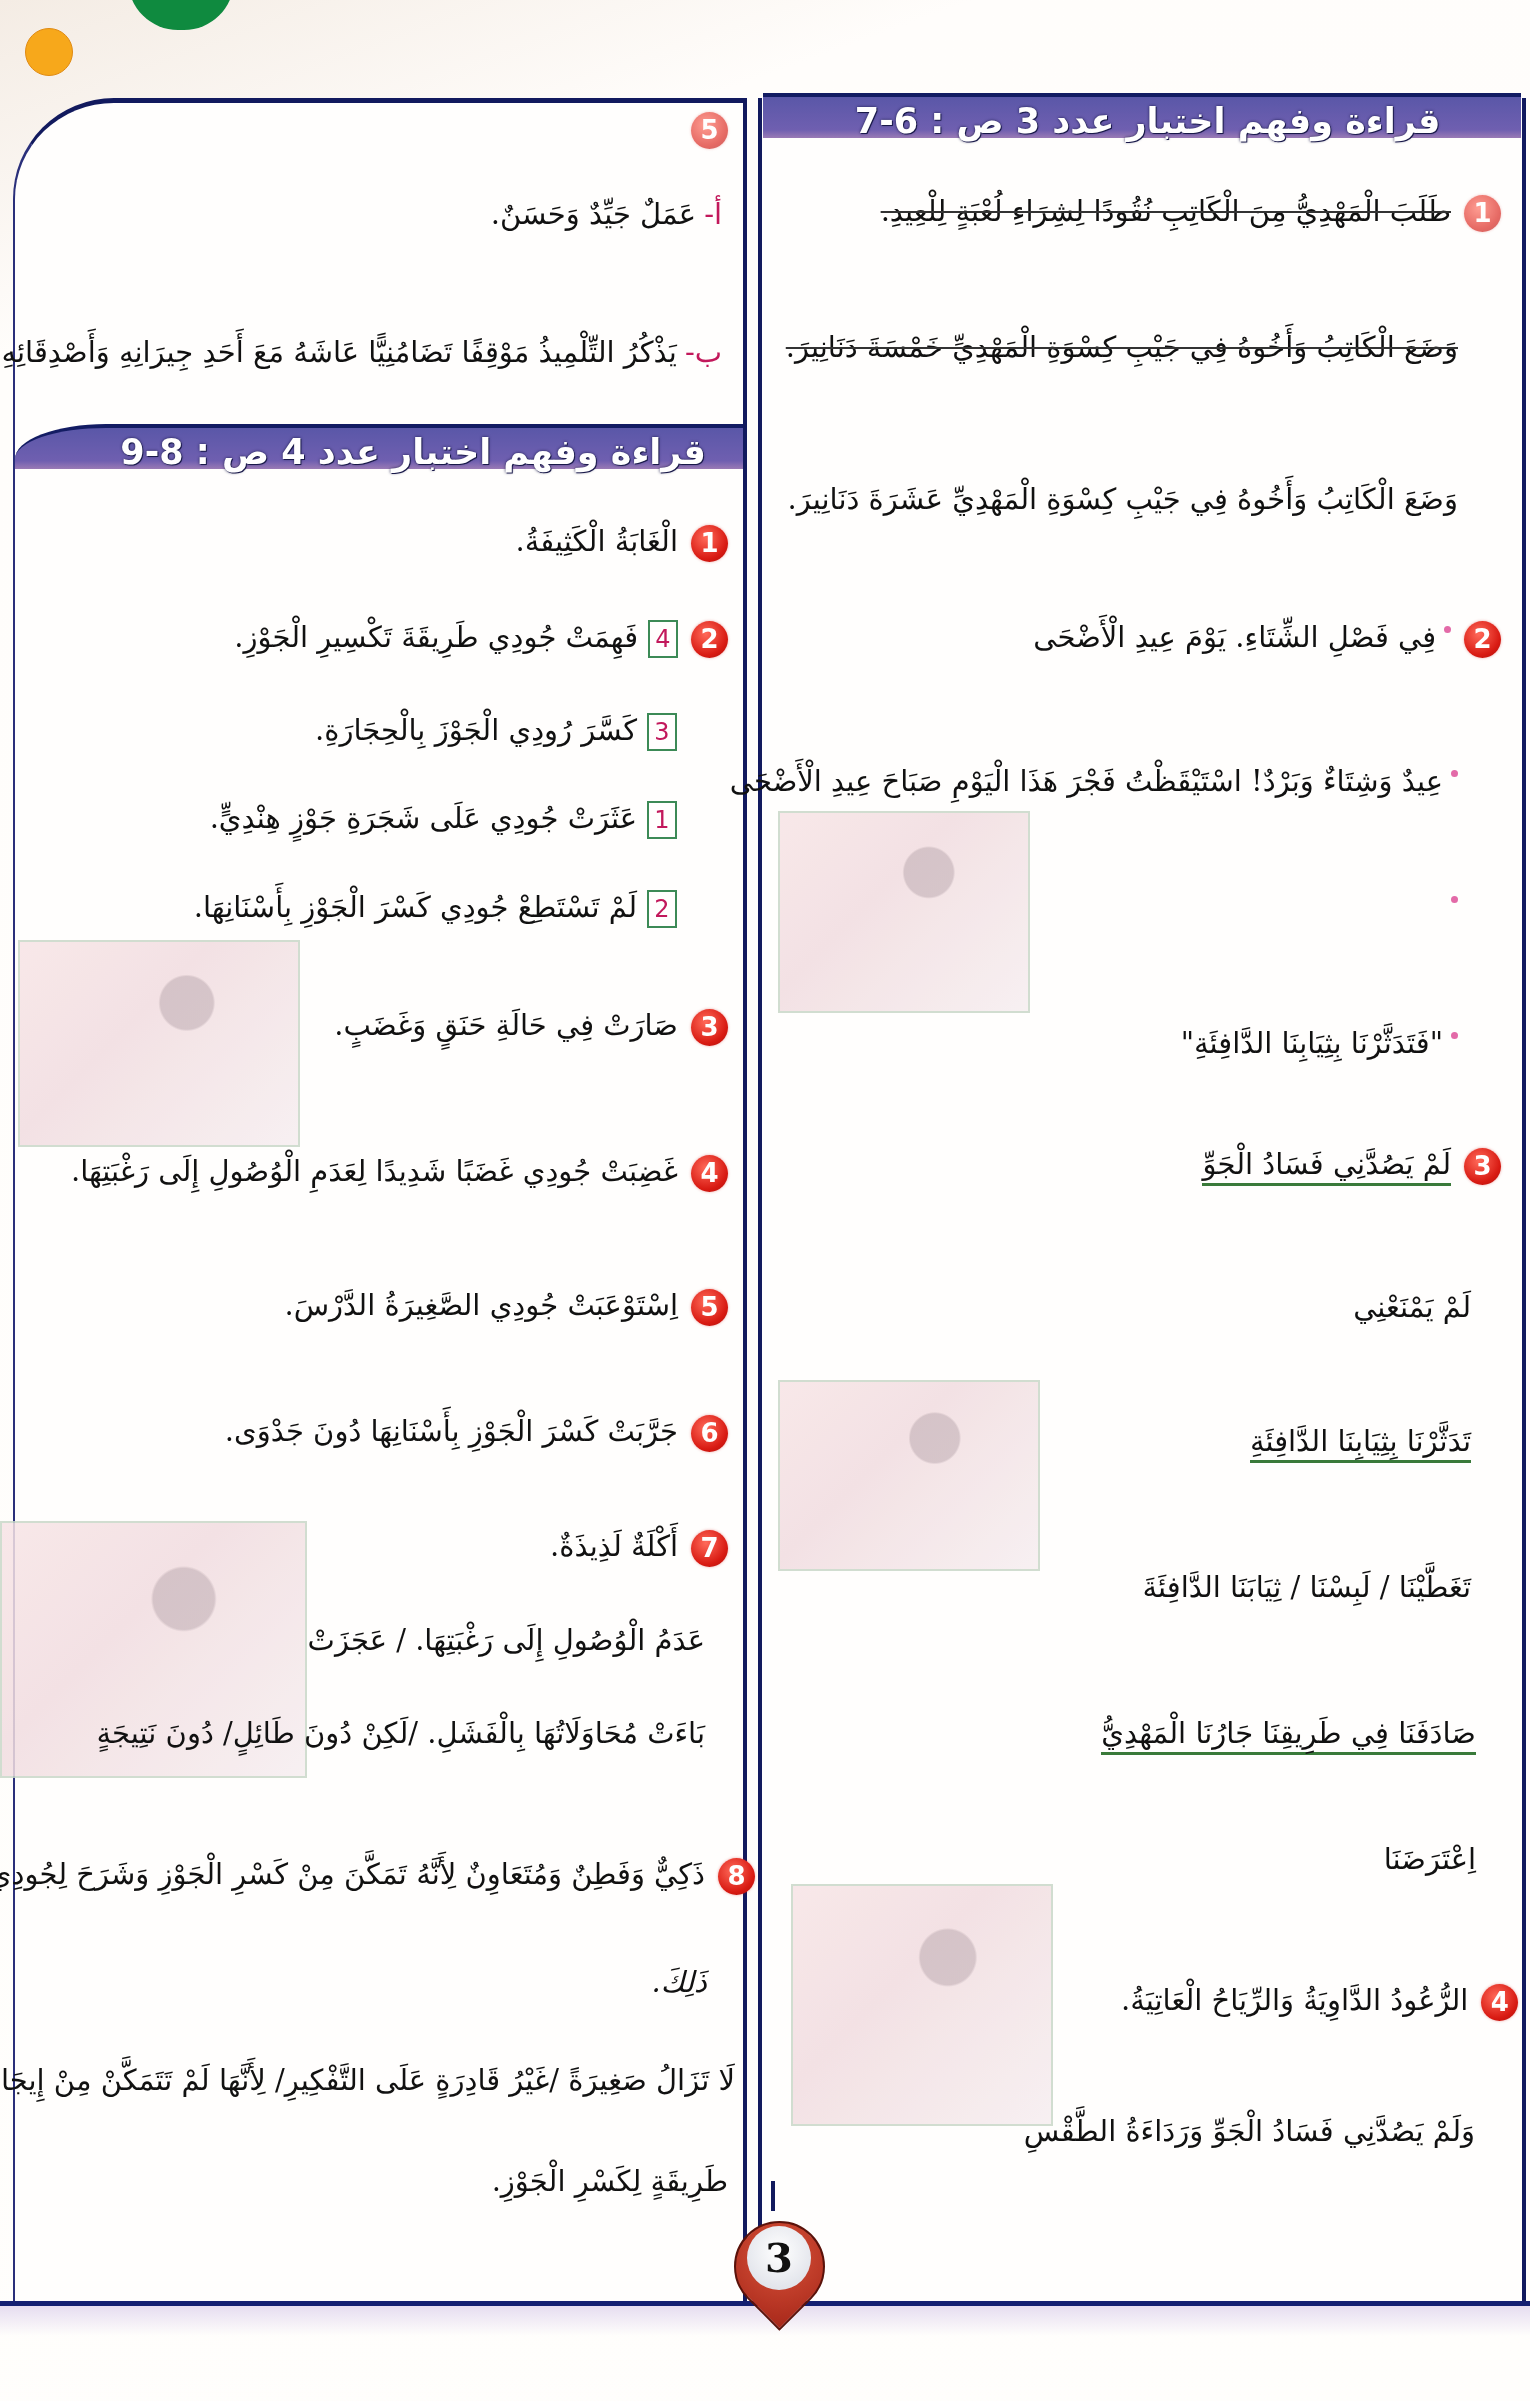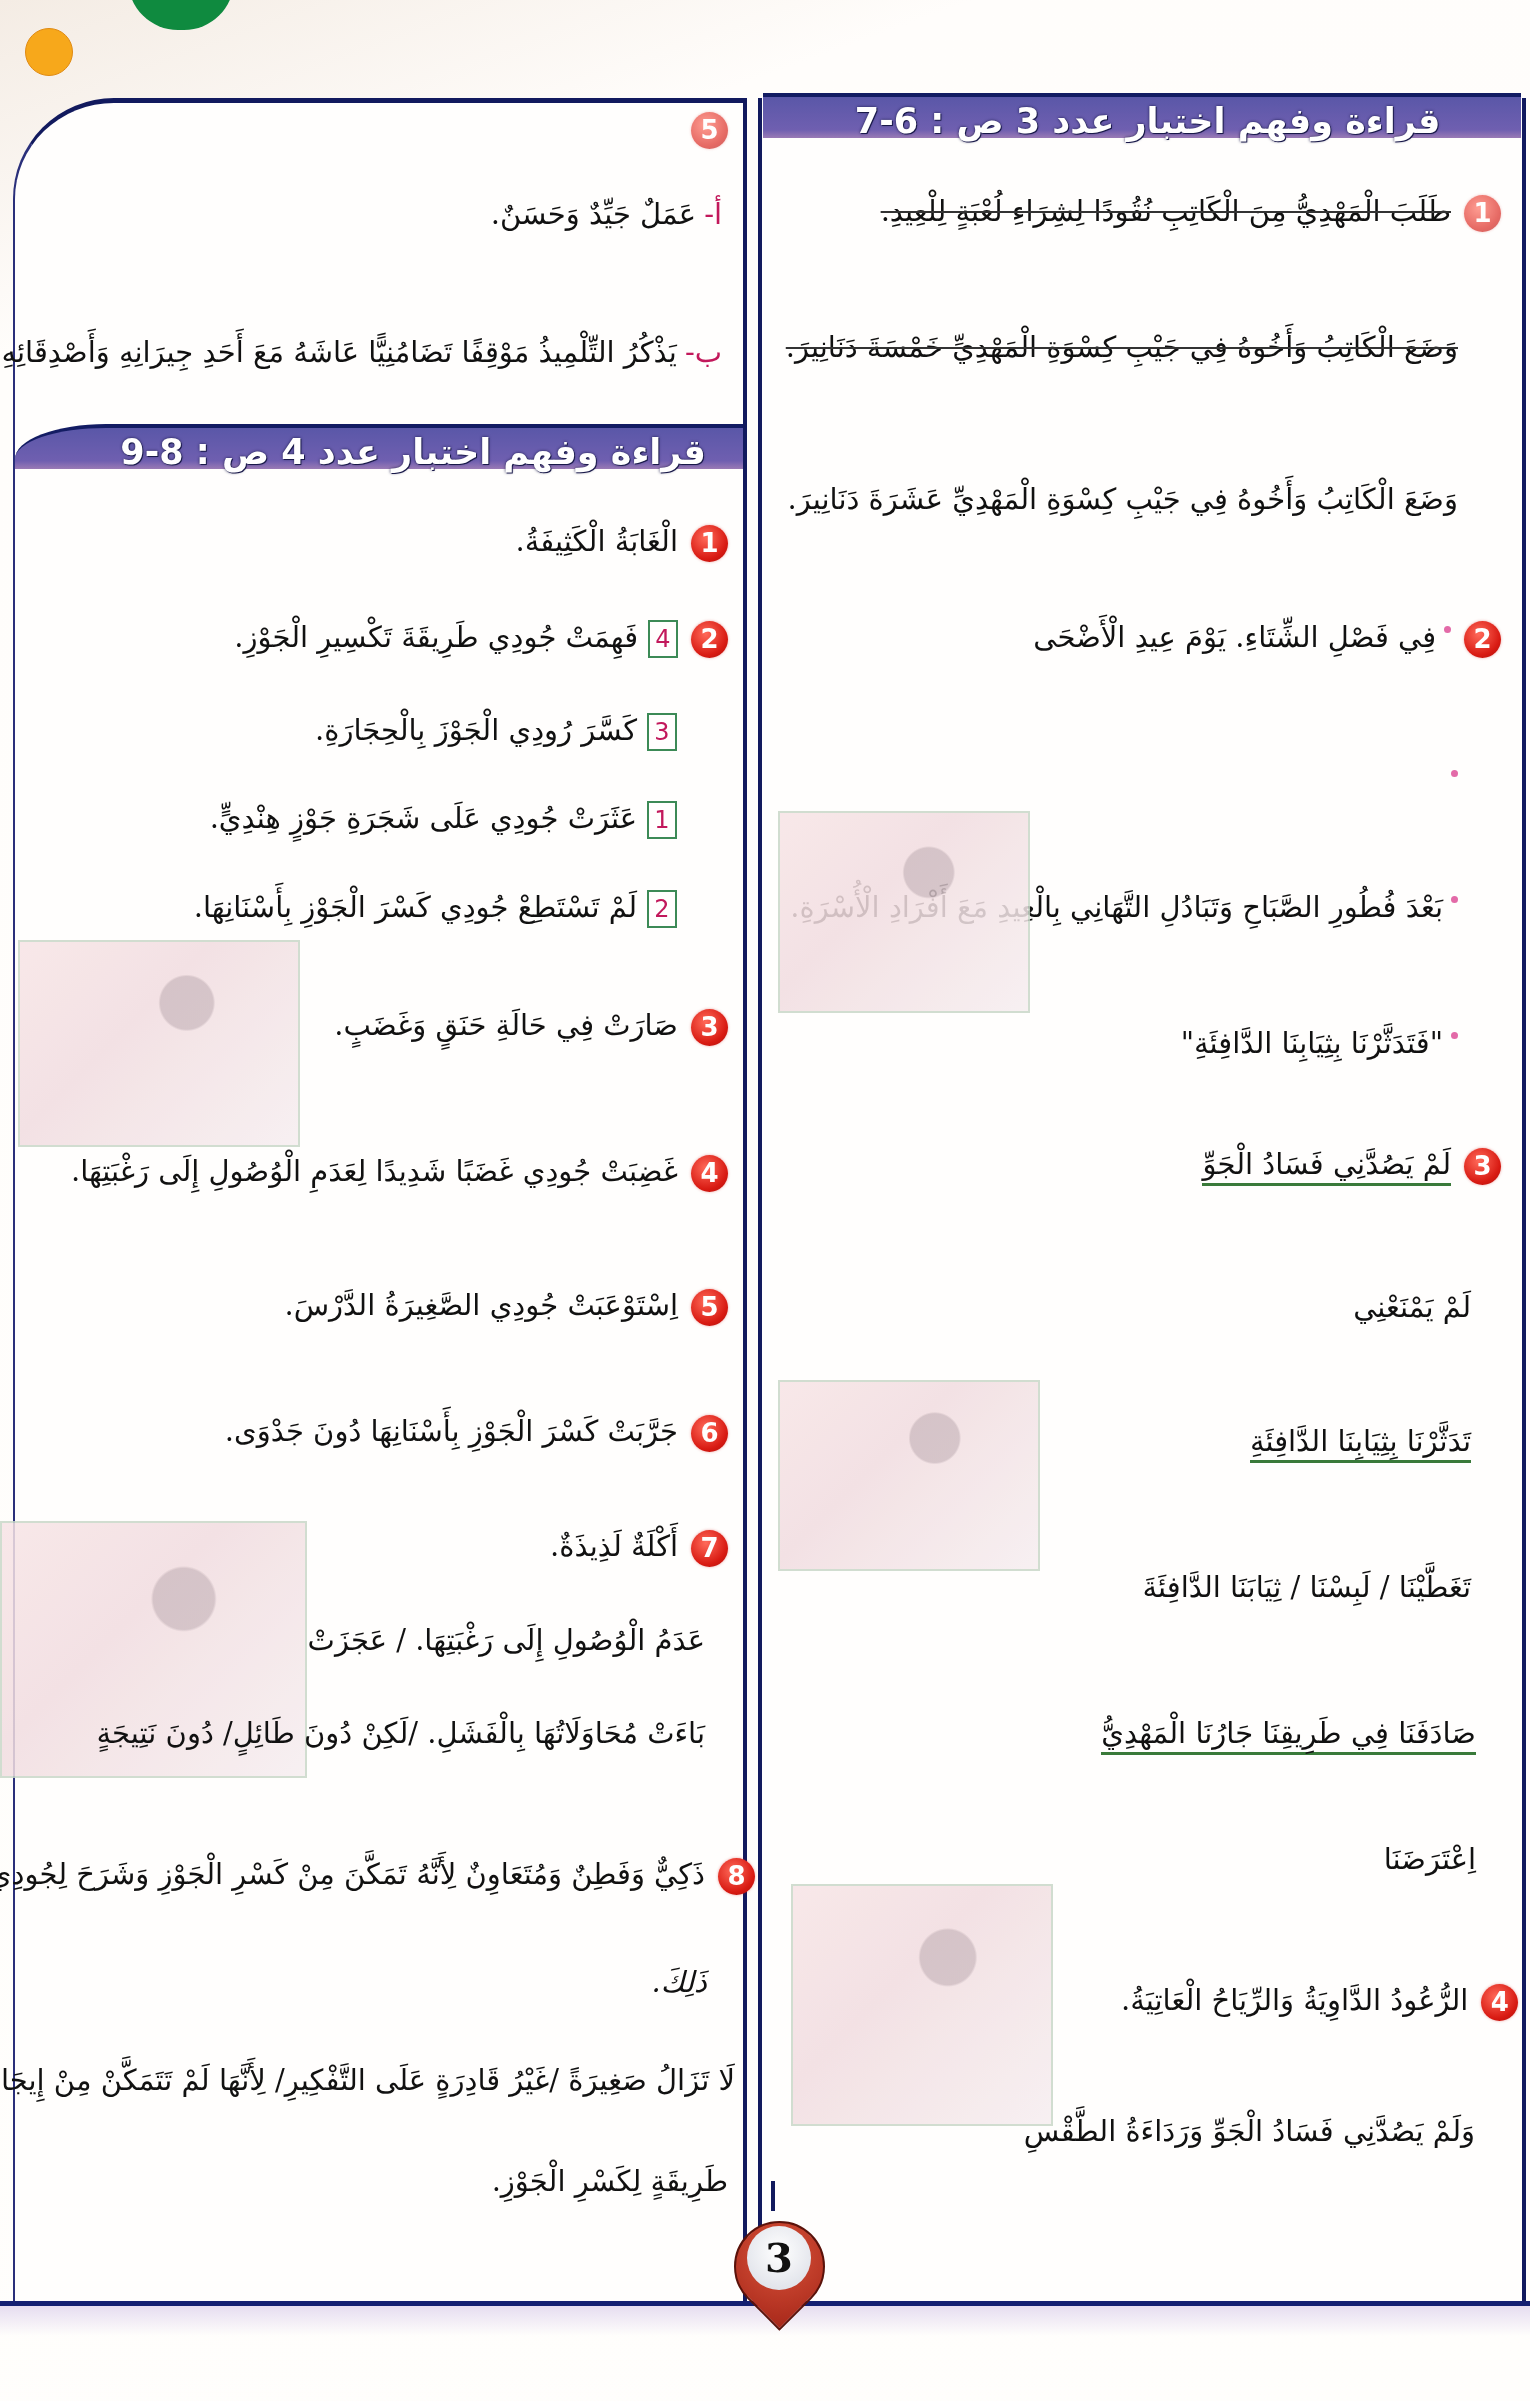--- a/index.html
+++ b/index.html
@@ -139,24 +139,24 @@
   <div class="item" style="right:73px; top:479px;">
     <span>وَضَعَ الْكَاتِبُ وَأَخُوهُ فِي جَيْبِ كِسْوَةِ الْمَهْدِيِّ عَشَرَةَ دَنَانِيرَ.</span>
   </div>
 </div>
 
 <div>
   <div class="item" style="right:30px; top:617px;">
     <span class="num">2</span><span class="bullet"></span><span>فِي فَصْلِ الشِّتَاءِ. يَوْمَ عِيدِ الْأَضْحَى</span>
   </div>
   <div class="item" style="right:73px; top:761px;">
+    <span class="bullet"></span><span>عِيدٌ وَشِتَاءٌ وَبَرْدٌ! اسْتَيْقَظْتُ فَجْرَ هَذَا الْيَوْمِ صَبَاحَ عِيدِ الْأَضْحَى</span>
+  </div>
+  <div class="item" style="right:73px; top:887px;">
     <span class="bullet"></span>
-  </div>
-  <div class="item" style="right:73px; top:887px;">
-    <span class="bullet"></span><span>بَعْدَ فُطُورِ الصَّبَاحِ وَتَبَادُلِ التَّهَانِي بِالْعِيدِ مَعَ أَفْرَادِ الْأُسْرَةِ.</span>
   </div>
   <div class="item" style="right:73px; top:1023px;">
     <span class="bullet"></span><span>"فَتَدَثَّرْنَا بِثِيَابِنَا الدَّافِئَةِ"</span>
   </div>
 </div>
 <div class="illus" style="left:778px; top:811px; width:252px; height:202px;"></div>
 
 <div>
   <div class="item" style="right:30px; top:1144px;">
     <span class="num">3</span><span class="uline">لَمْ يَصُدَّنِي فَسَادُ الْجَوِّ</span>

